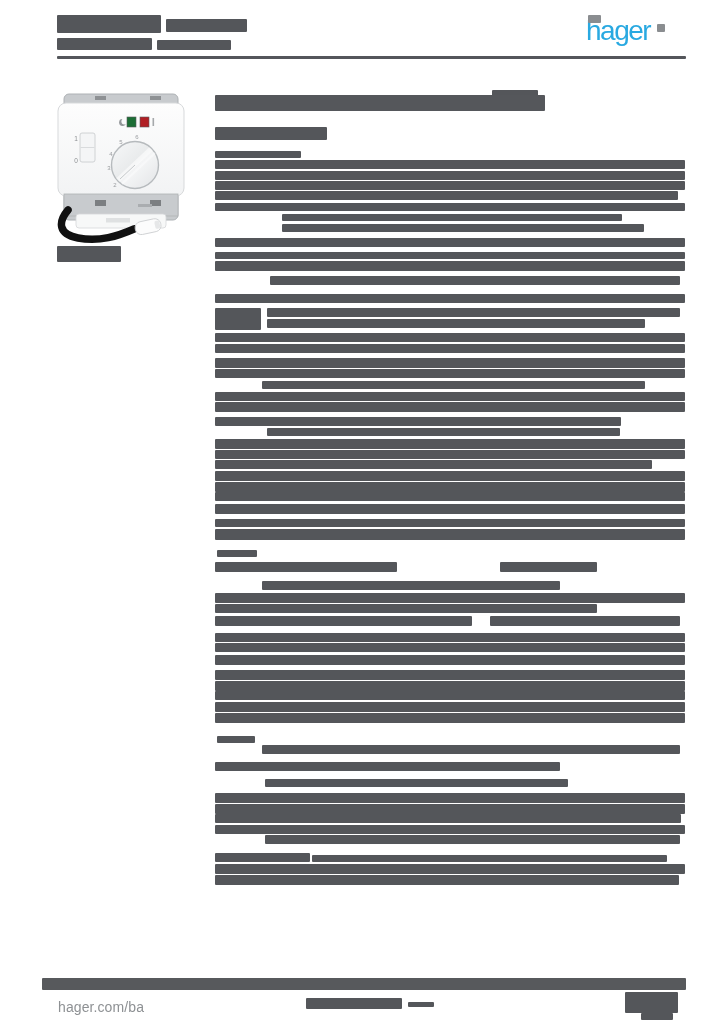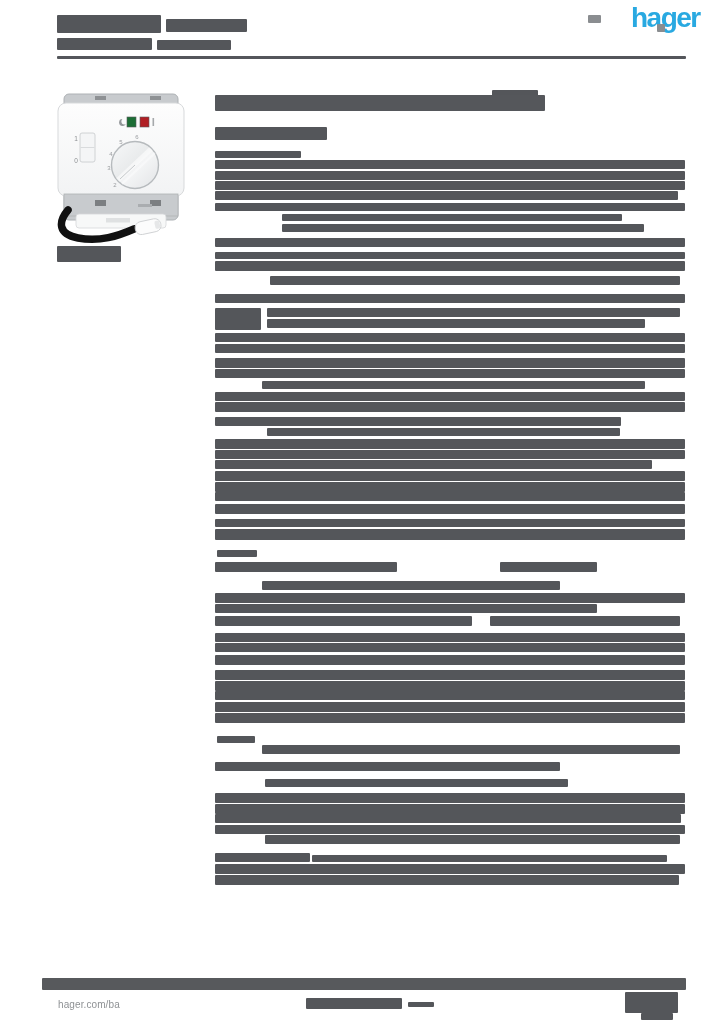--- a/index.html
+++ b/index.html
@@ -2,26 +2,26 @@
 <html><head>
 <meta charset="utf-8">
 <style>
   html,body{margin:0;padding:0;background:#ffffff;}
   .page{
     position:relative;width:724px;height:1024px;background:#ffffff;
     overflow:hidden;font-family:"Liberation Sans",sans-serif;
   }
   .bar{position:absolute;background:#54565a;border-radius:1px;}
   .logo{
-    position:absolute;left:586px;top:4px;
-    font-weight:bold;font-size:28px;letter-spacing:-1.5px;line-height:1;margin-left:45px;
+    position:absolute;left:586px;top:17px;
+    font-weight:normal;font-size:28px;letter-spacing:-1.5px;line-height:1;
   }
   .site-box{position:absolute;left:55px;top:993px;width:114px;height:25px;background:#ffffff;}
   .site-text{
-    position:absolute;left:58px;top:999px;font-size:10px;color:#8e9194;letter-spacing:0.1px;
+    position:absolute;left:58px;top:999px;font-size:14px;color:#8e9194;letter-spacing:0.1px;
   }
   .device{position:absolute;left:56px;top:86px;width:132px;height:162px;}
 </style>
 </head>
 <body>
 
 <div class="page">
 
   <div class="logo" style="color: rgb(41, 169, 225);">hager</div>
 

